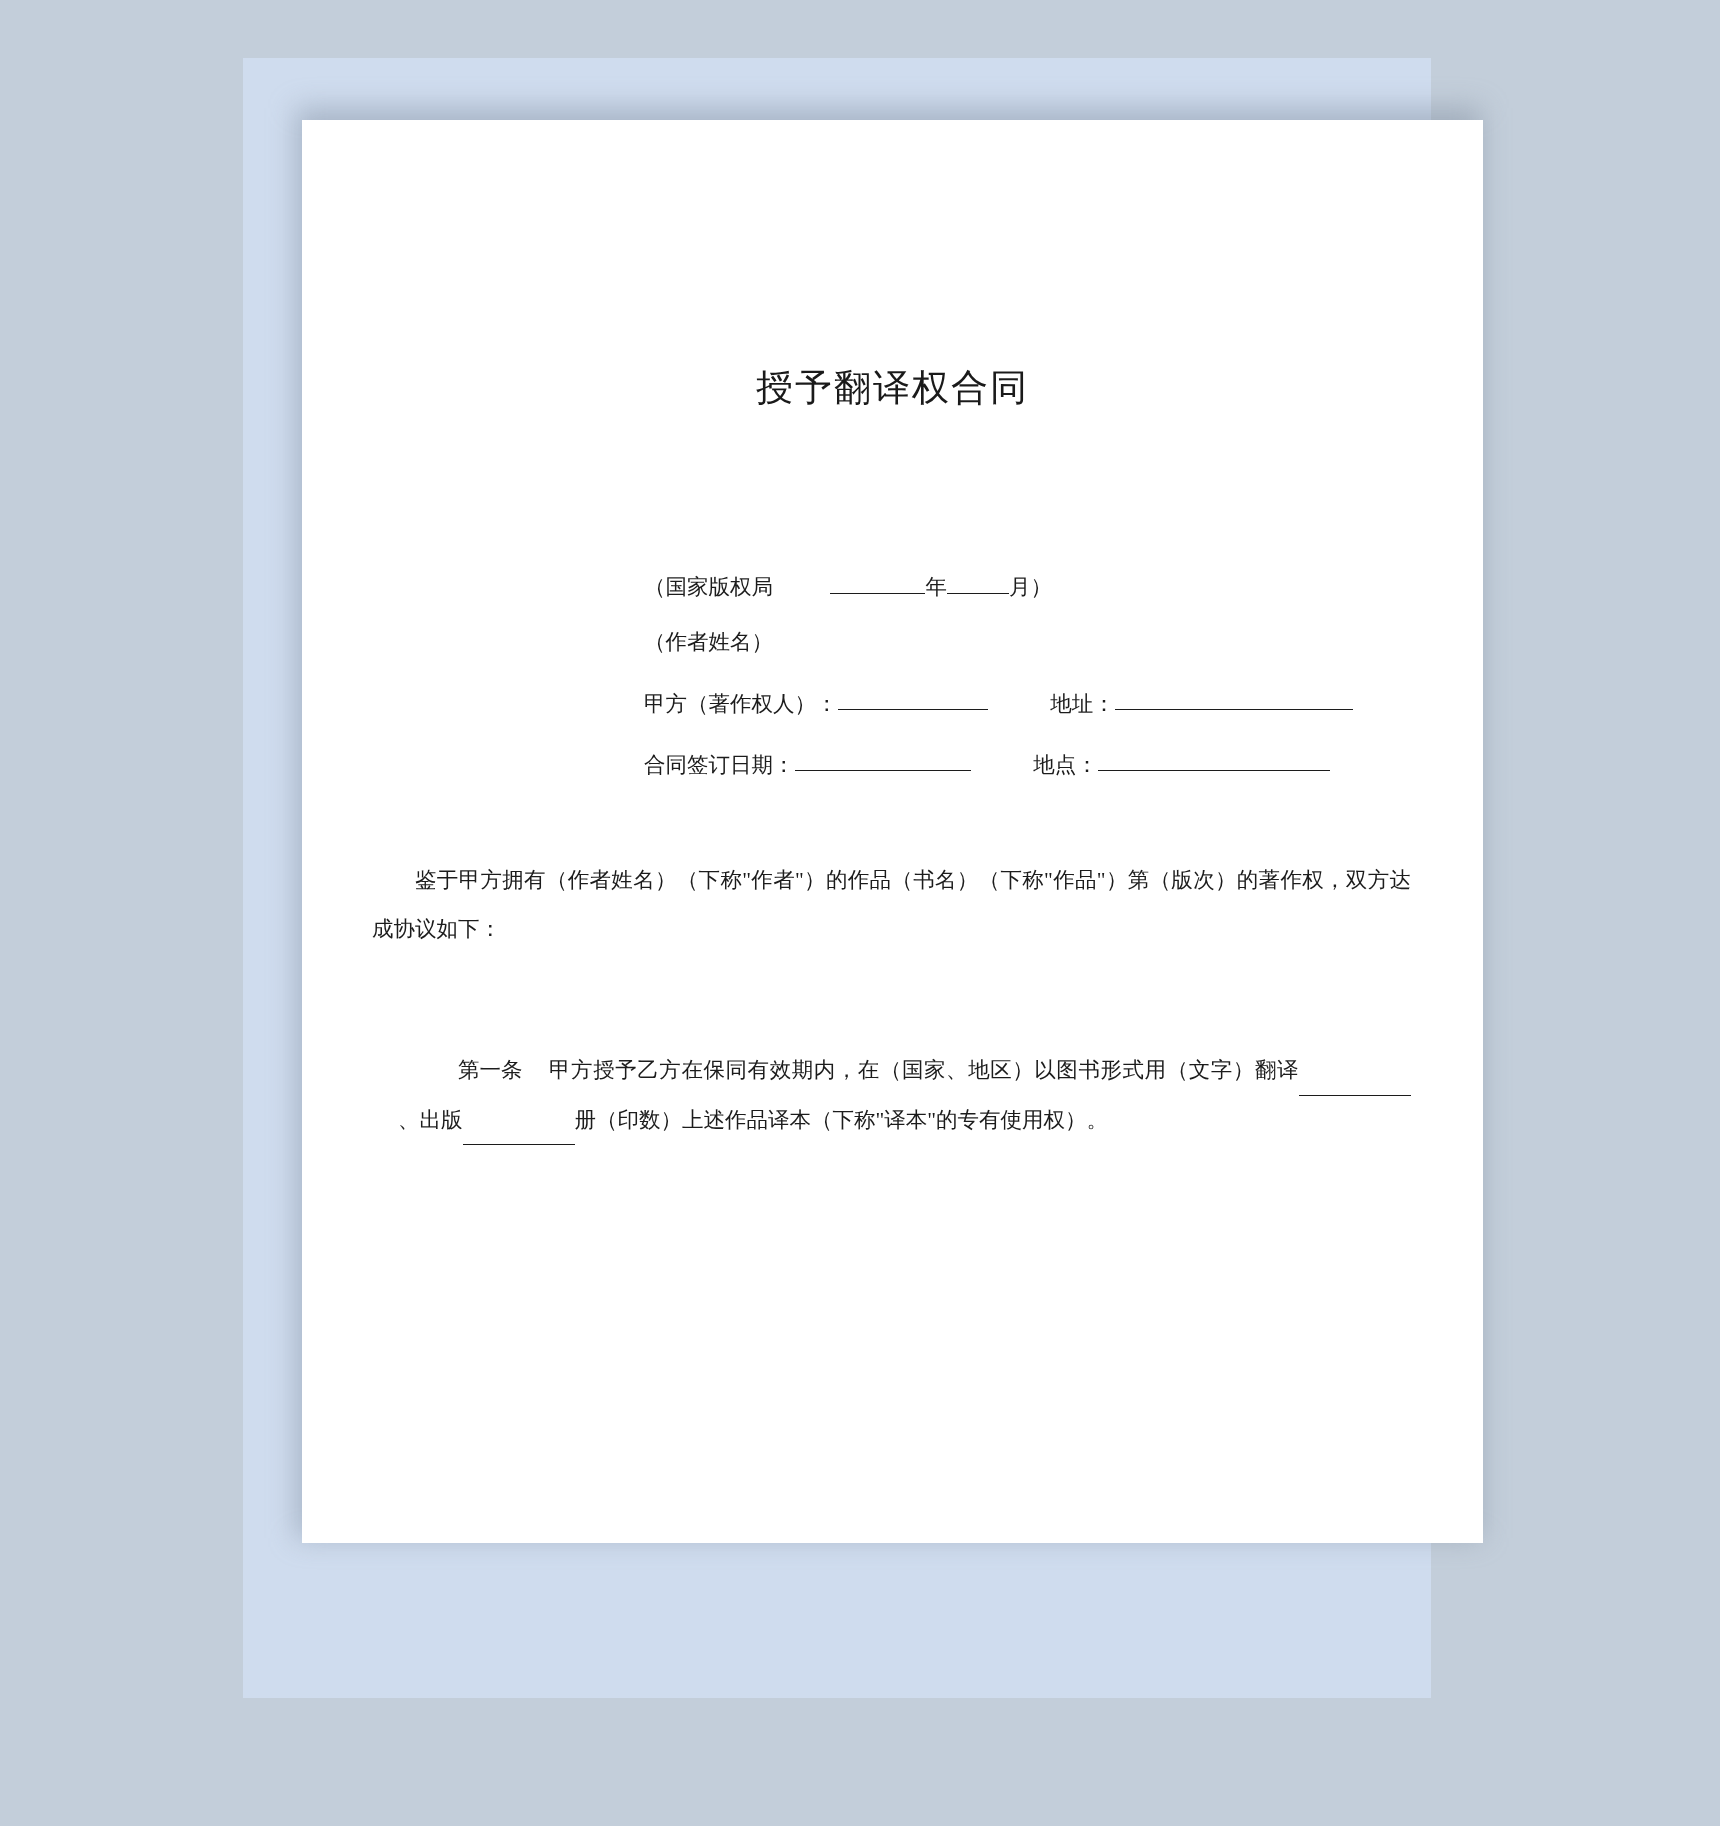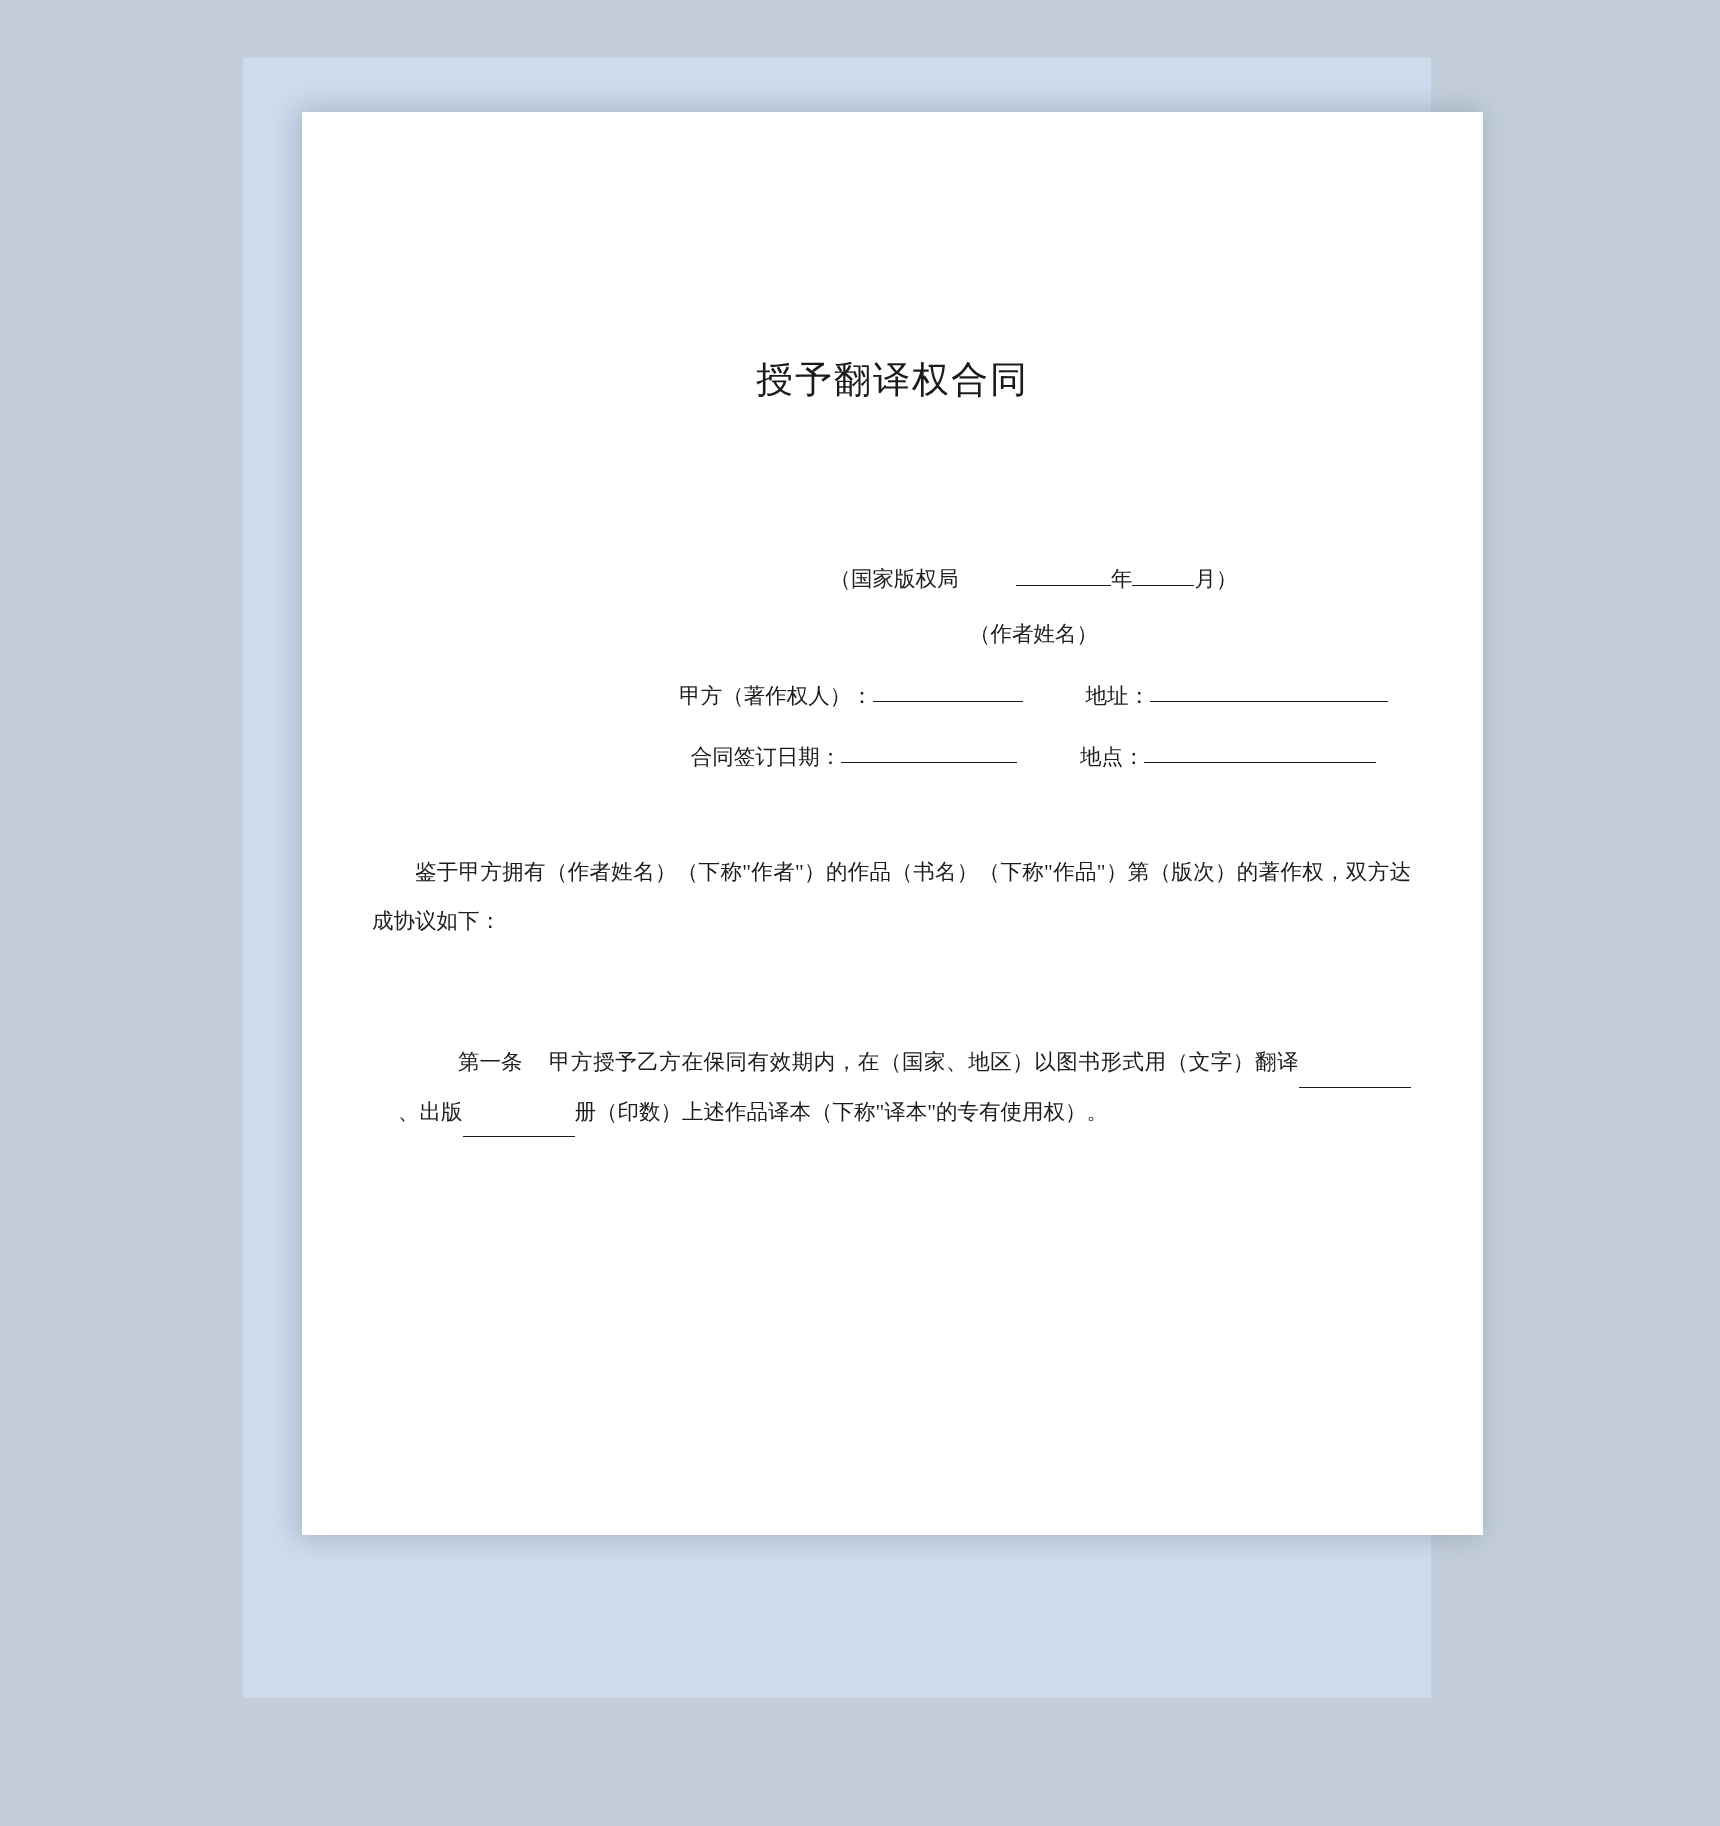--- a/index.html
+++ b/index.html
@@ -29,21 +29,21 @@
     left: 296px;
     top: 108px;
     width: 1185px;
     height: 1430px;
     background: rgba(120,134,150,0.45);
     filter: blur(14px);
   }
   .page {
     position: absolute;
     left: 302px;
-    top: 112px;
+    top: 120px;
     width: 1181px;
     height: 1423px;
     background: #ffffff;
     box-sizing: border-box;
     padding: 0;
   }
   .doc-title {
     text-align: center;
     font-size: 37px;
     letter-spacing: 2px;
@@ -56,21 +56,20 @@
   .body-area {
     padding: 0 60px 0 70px;
     margin-top: 158px;
     font-size: 21.5px;
     color: #1c1c1c;
     line-height: 1;
   }
   .line {
     margin: 0 0 34px 0;
     white-space: nowrap;
-    text-align: center;
   }
   .line.indent-1 { padding-left: 272px; }
   .blank {
     display: inline-block;
     border-bottom: 1.5px solid #1c1c1c;
     vertical-align: baseline;
     height: 1em;
   }
   .gap-sm { display: inline-block; width: 26px; }
   .gap-md { display: inline-block; width: 52px; }

